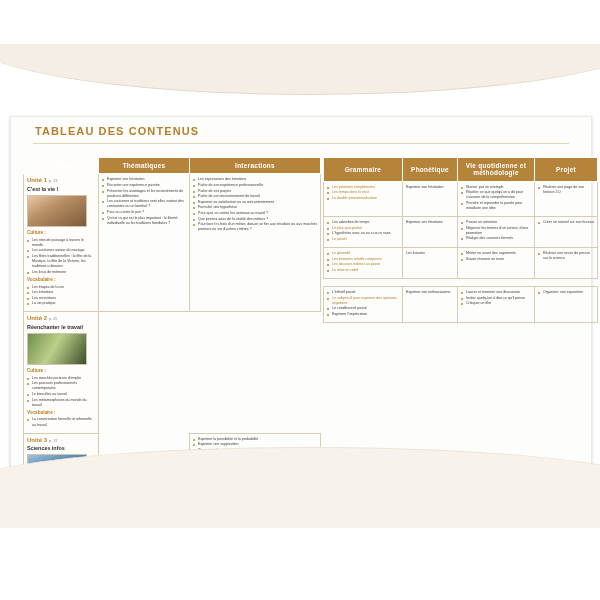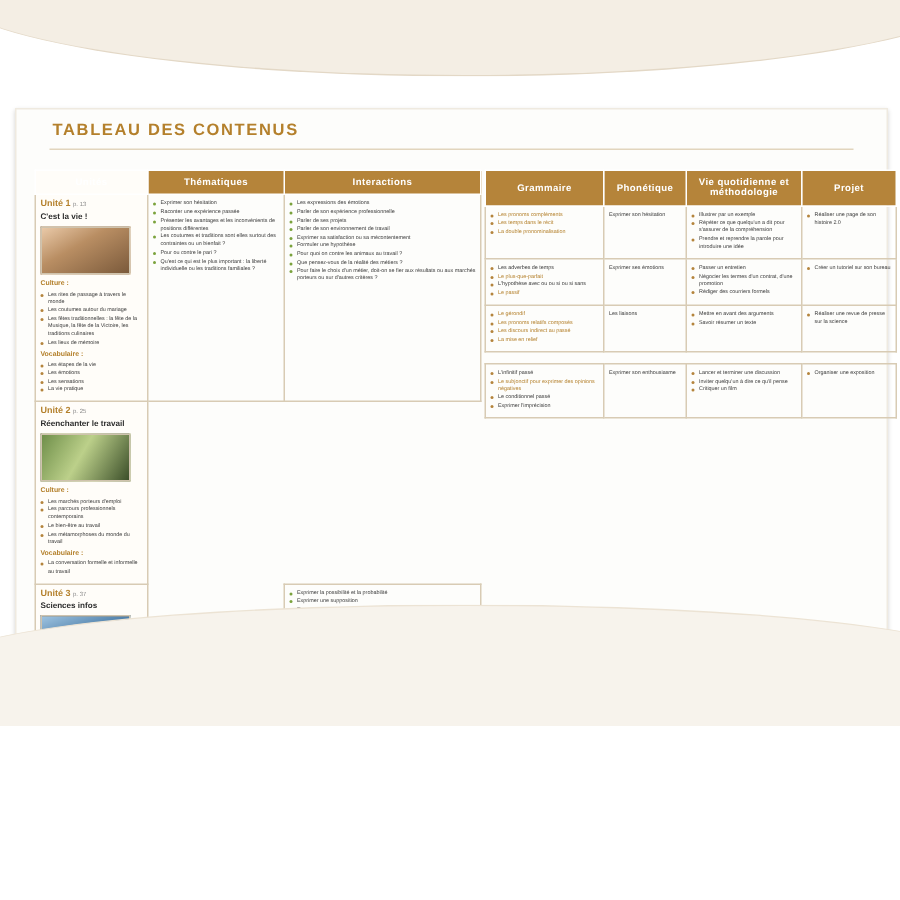--- a/index.html
+++ b/index.html
@@ -9,20 +9,21 @@
     height: 600px;
     background: #ffffff;
     font-family: "Liberation Sans", sans-serif;
   }
   #page {
     position: relative;
     width: 600px;
     height: 540px;
     background: #ffffff;
     overflow: hidden;
+    margin-top: 44px;
   }
   
   .sheet {
     position: absolute;
     left: 10px;
     top: 72px;
     width: 580px;
     height: 420px;
     background: #fdfdfb;
     box-shadow: 0 1px 3px rgba(0,0,0,0.18);

